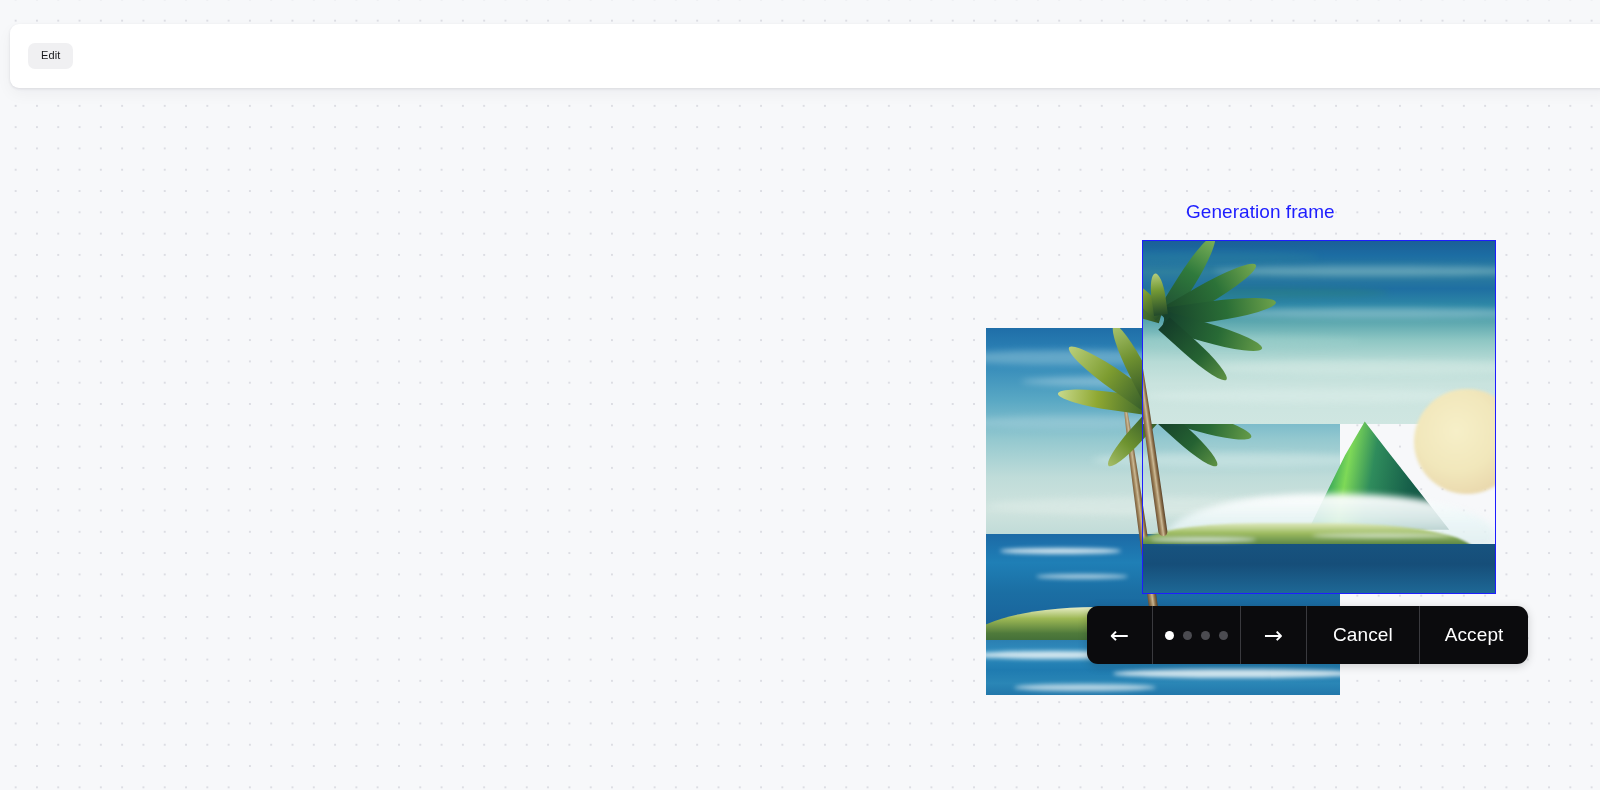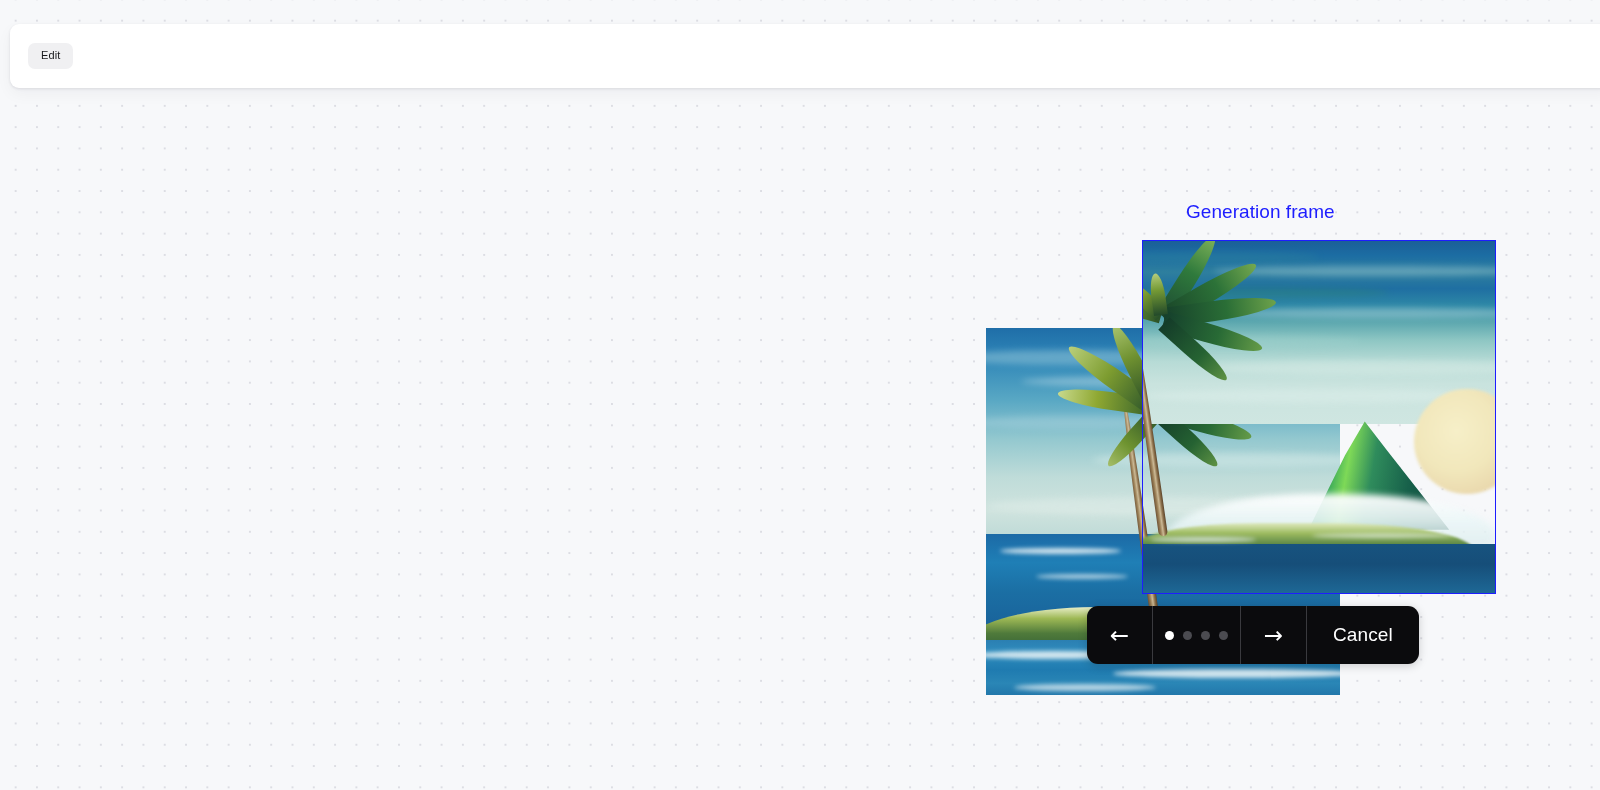--- a/index.html
+++ b/index.html
@@ -360,19 +360,20 @@
     <div class="tb-seg" id="dots">
       <span class="dot active"></span>
       <span class="dot"></span>
       <span class="dot"></span>
       <span class="dot"></span>
     </div>
     <div class="tb-seg" id="next-button">
       <span class="arrow-glyph">→</span>
     </div>
     <div class="tb-seg" id="cancel-button">Cancel</div>
+    <div class="tb-seg" id="accept-button">Accept</div>
   </div>
 
   <div id="prompt-bar">
     <button id="edit-button">Edit</button>
   </div>
 
 </div>
 
 </body></html>

